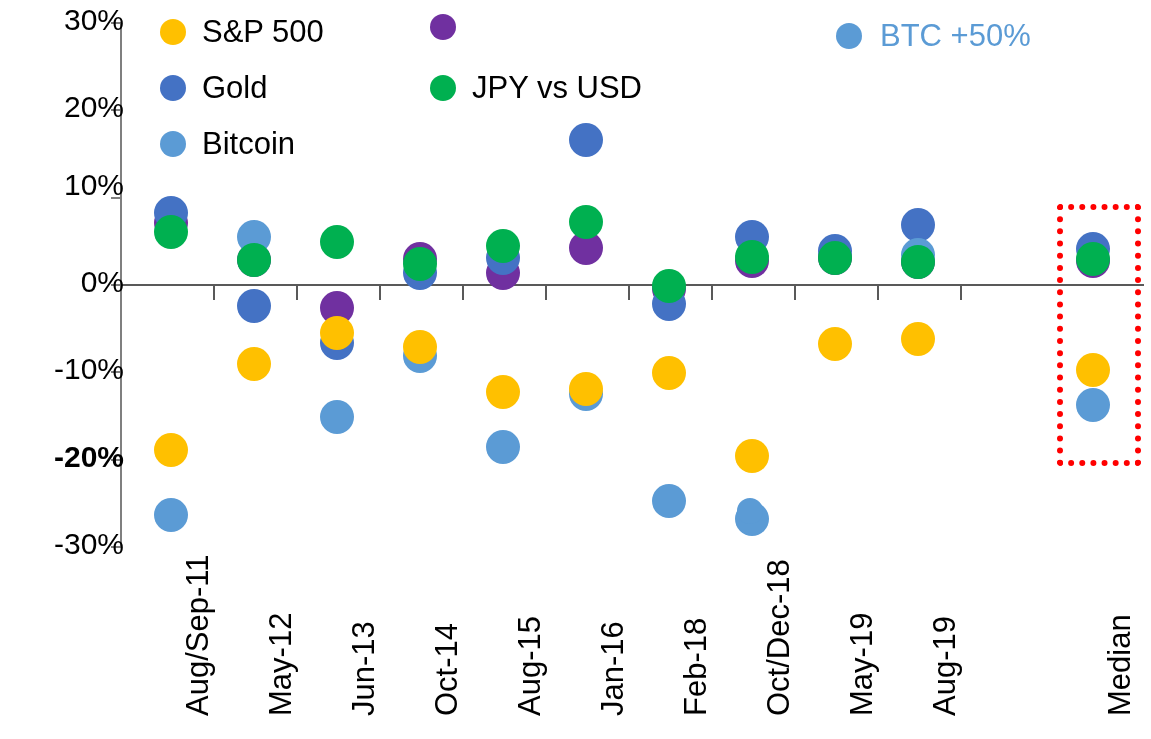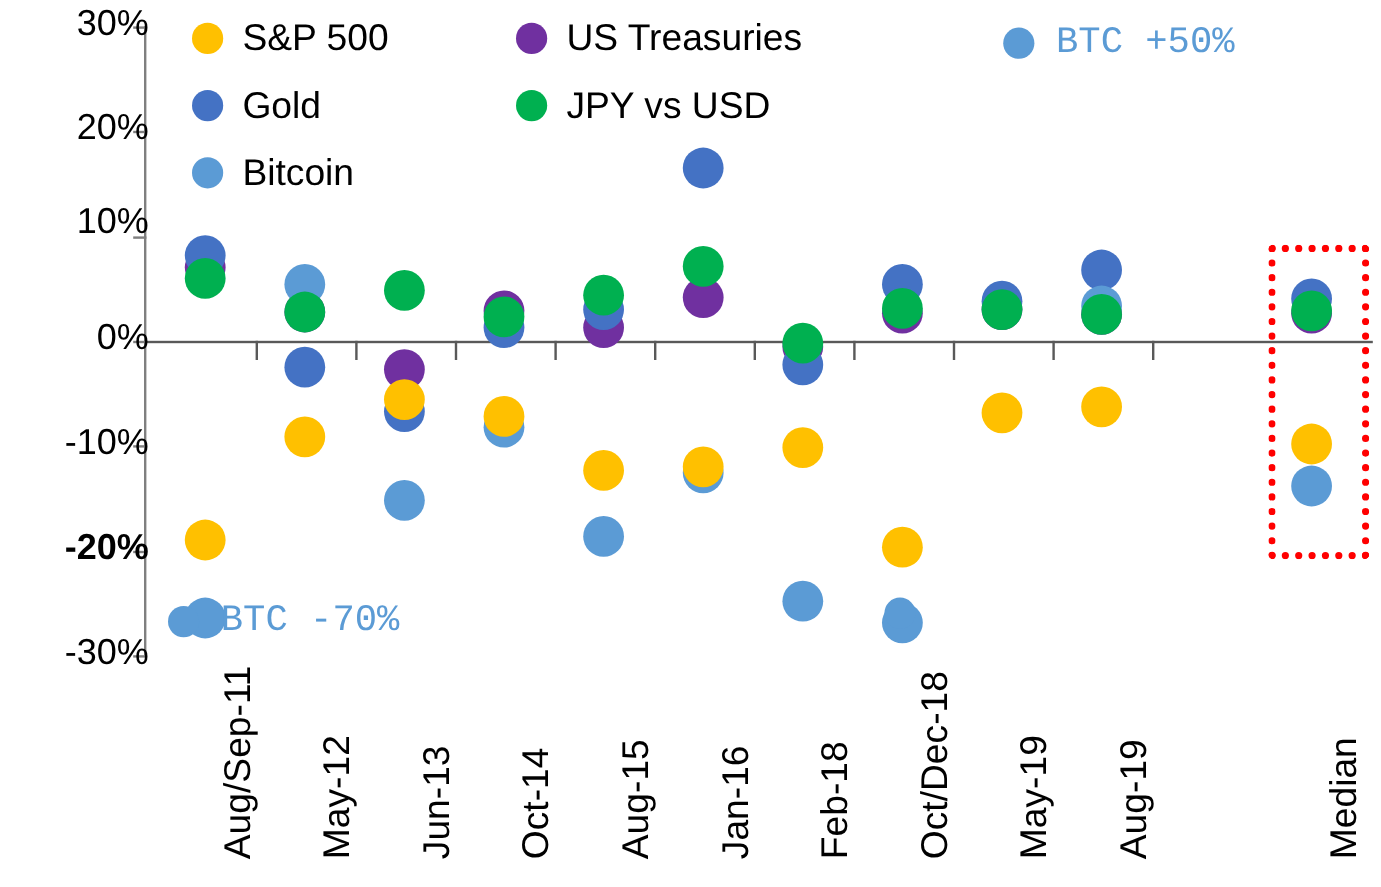--- a/index.html
+++ b/index.html
@@ -118,21 +118,21 @@
   .annot-dot {
     width: 26px;
     height: 26px;
     border-radius: 50%;
     flex: 0 0 auto;
   }
   .annot-text {
     margin-left: 18px;
     font-size: 31px;
     white-space: nowrap;
-    font-family: Liberation Mono, monospace;
+    font-family: Liberation Sans, sans-serif;
   }
   
   #median-highlight {
     position: absolute;
     border: 6px dotted #ff0000;
     border-radius: 4px;
     pointer-events: none;
   }
 </style>
 </head>
@@ -249,37 +249,32 @@
       <div class="legend-item" style="left: 0px; top: 56px;">
         <span class="legend-swatch" style="background: rgb(68, 114, 196);"></span>
         <span class="legend-text">Gold</span>
       </div>
       <div class="legend-item" style="left: 0px; top: 112px;">
         <span class="legend-swatch" style="background: rgb(91, 155, 213);"></span>
         <span class="legend-text">Bitcoin</span>
       </div>
       <div class="legend-item" style="left: 270px; top: 0px;">
         <span class="legend-swatch" style="background: rgb(112, 48, 160);"></span>
-        <span class="legend-text">US Treasuries</span>
       </div>
       <div class="legend-item" style="left: 270px; top: 56px;">
         <span class="legend-swatch" style="background: rgb(0, 176, 80);"></span>
         <span class="legend-text">JPY vs USD</span>
       </div>
     </div>
 
   <div class="annot" id="annot-plus50" style="left:836px; top:18px;">
     <span class="annot-dot" style="background: rgb(91, 155, 213);"></span>
     <span class="annot-text" style="color: rgb(91, 155, 213);">BTC +50%</span>
   </div>
 
-  <div class="annot" id="annot-minus70" style="left:140px; top:500px;">
-    <span class="annot-dot" style="background: rgb(91, 155, 213);"></span>
-    <span class="annot-text" style="color: rgb(91, 155, 213);">BTC -70%</span>
-  </div>
 
   <div class="annot" id="annot-minus40" style="left:737px; top:498px;">
     <span class="annot-dot" style="background: rgb(91, 155, 213);"></span>
   </div>
 
   <div id="median-highlight" style="left: 1057px; top: 204px; width: 72px; height: 250px; border-color: rgb(255, 0, 0);"></div>
 
 </div>
 
 </body></html>

